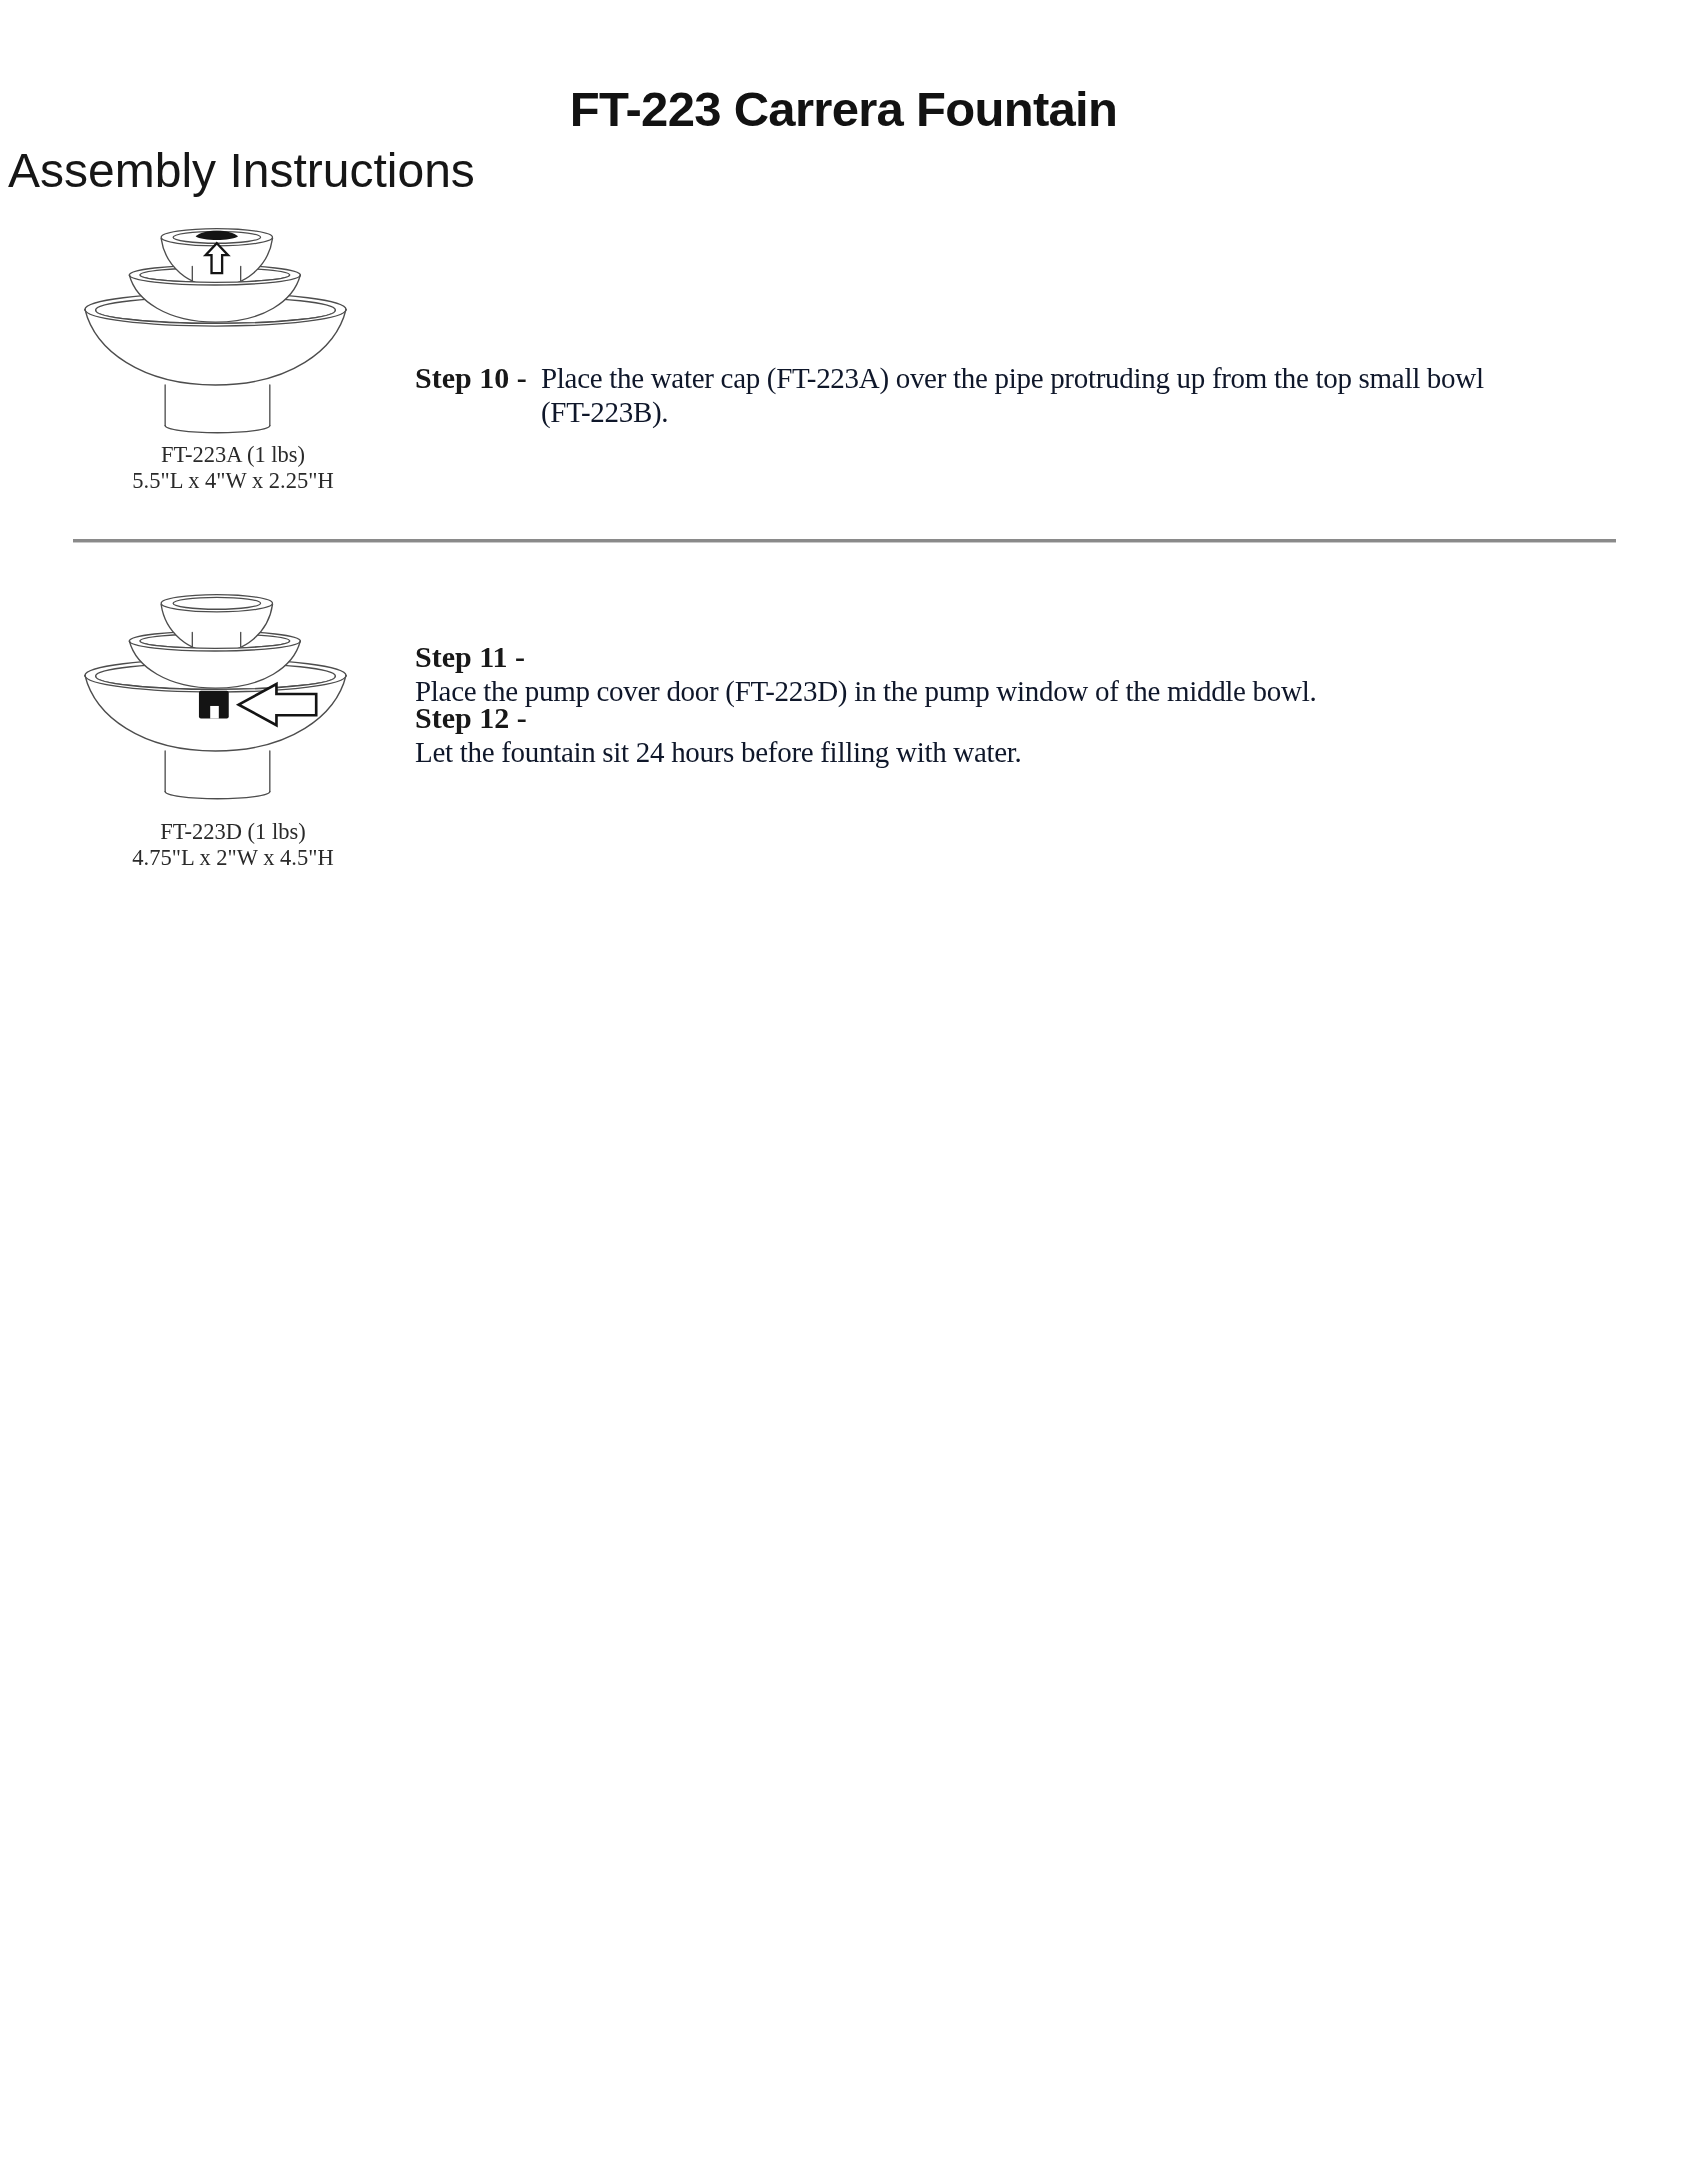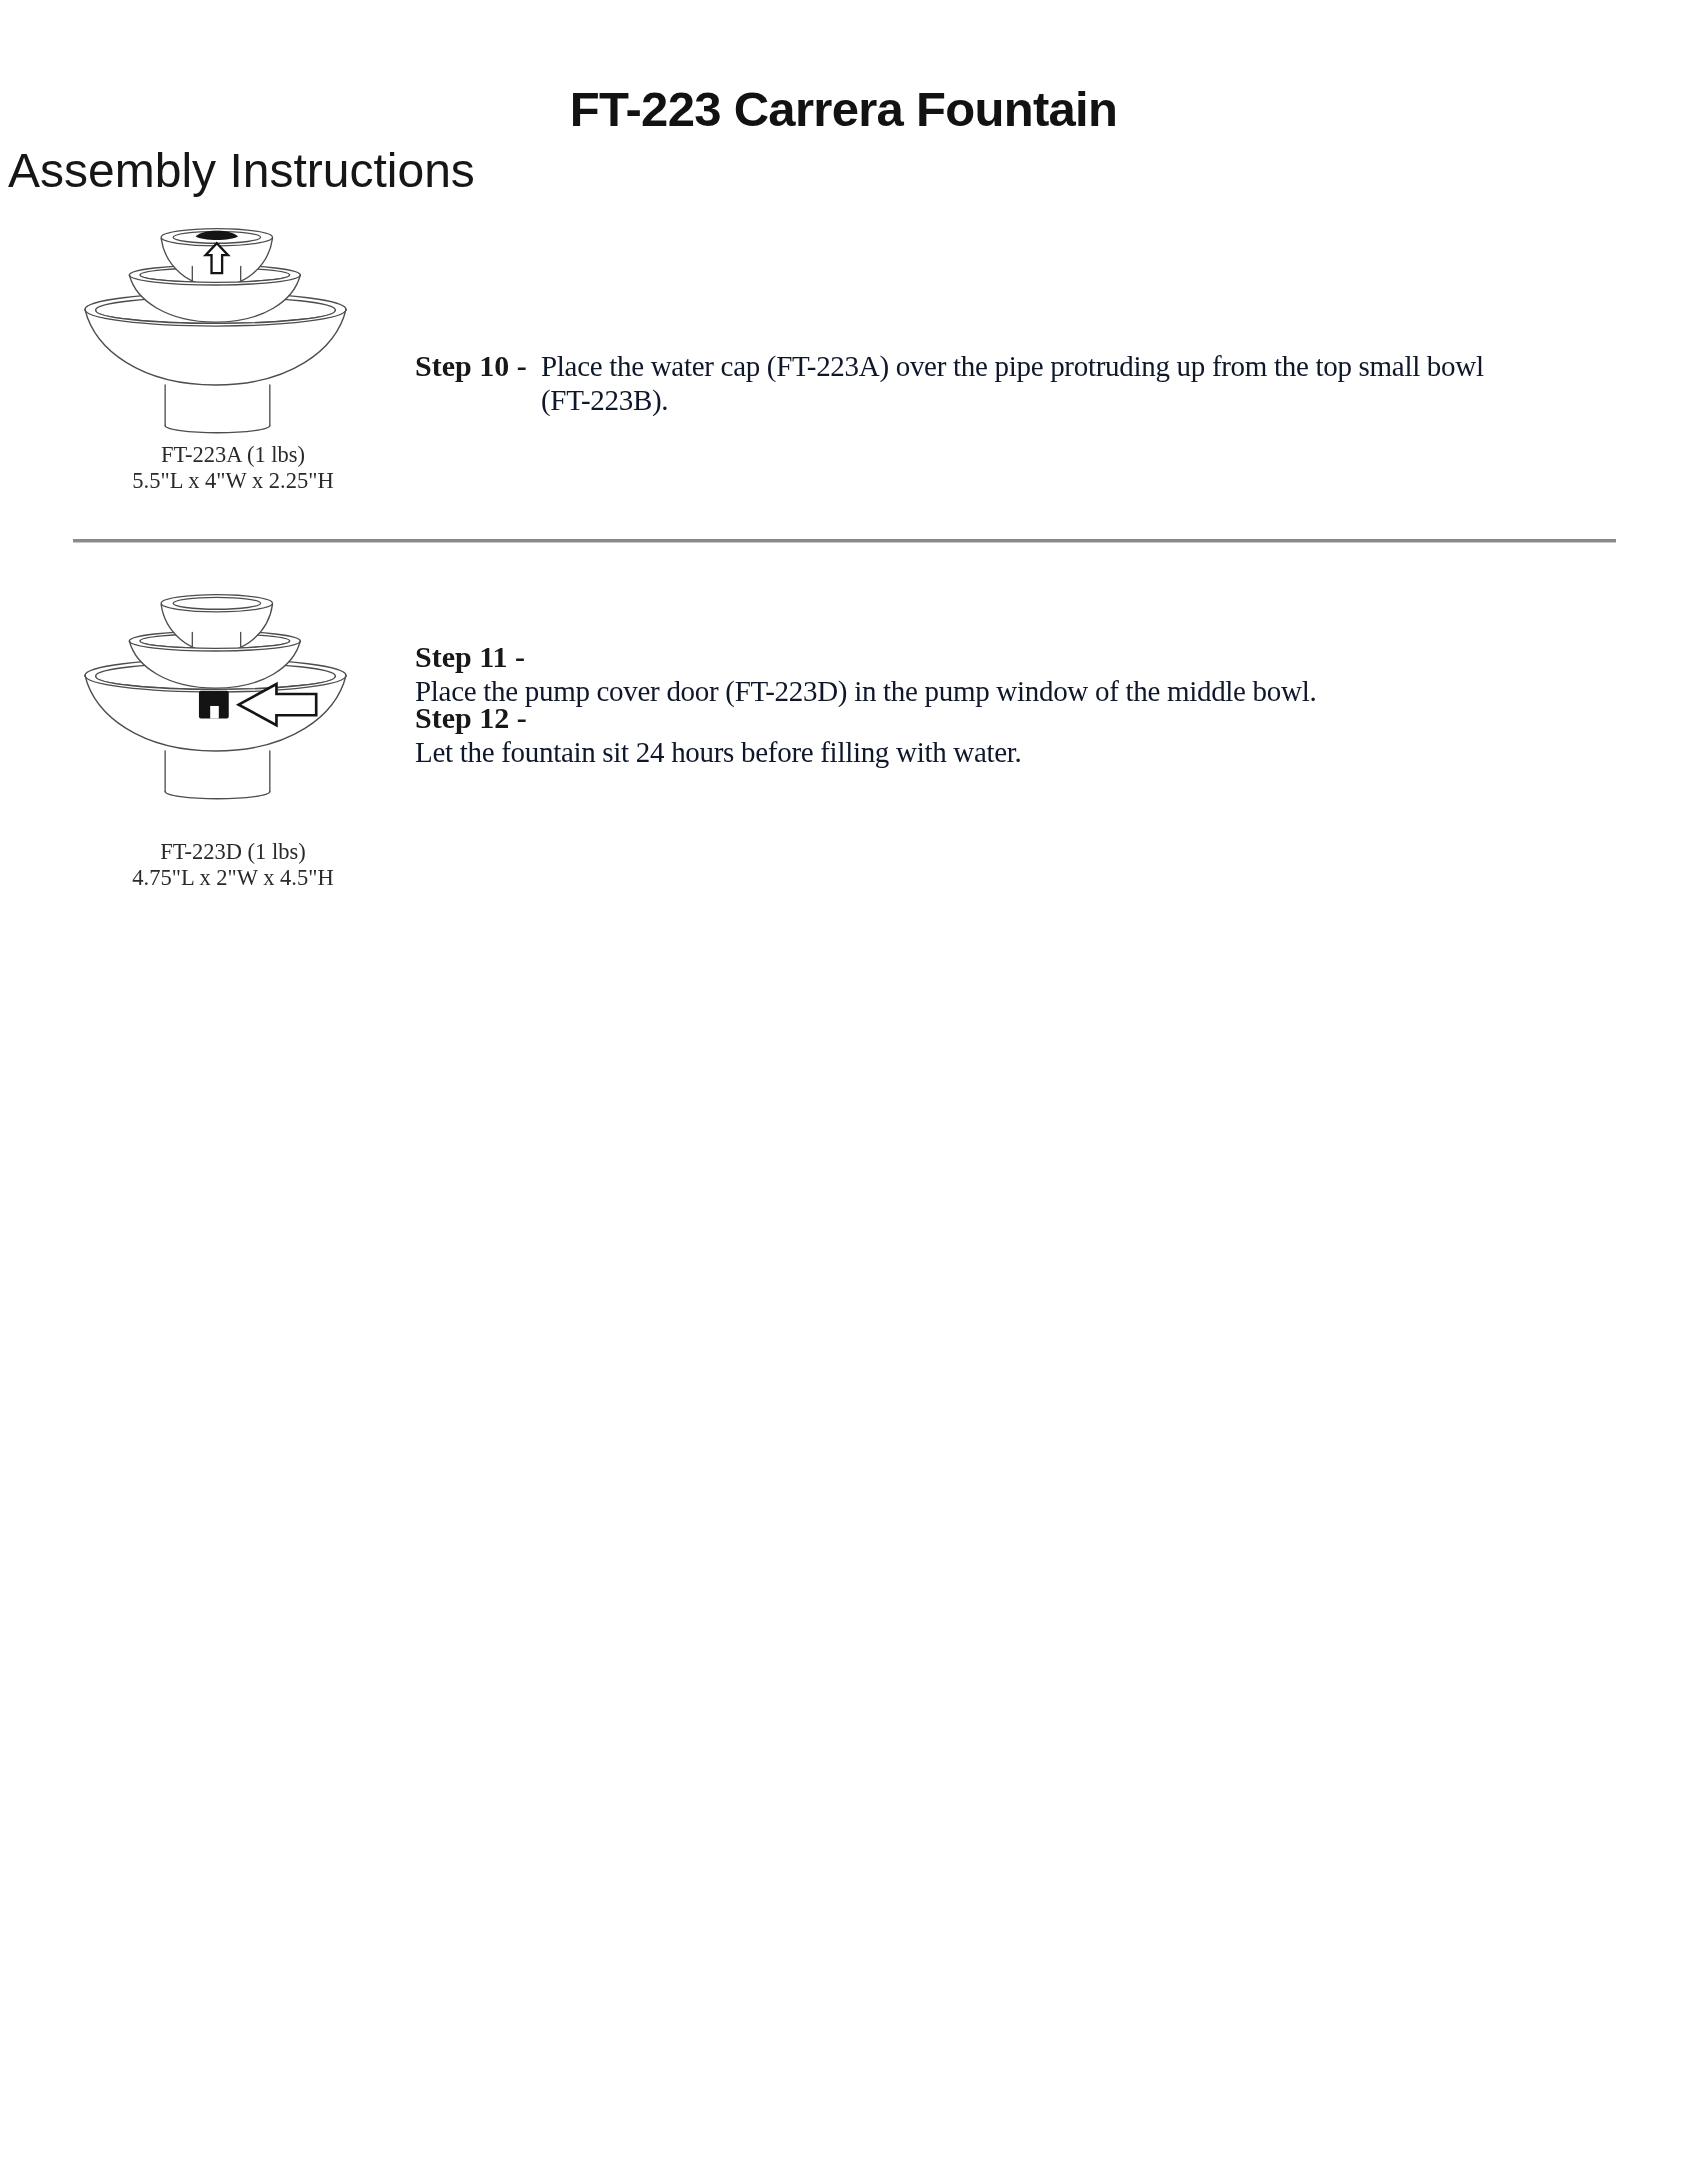--- a/index.html
+++ b/index.html
@@ -10,27 +10,27 @@
         color:#121212;letter-spacing:-0.7px;}
   .title-line2{position:absolute;top:143px;left:8px;width:1687px;text-align:left;
         font-family:"Liberation Sans", sans-serif;font-weight:normal;font-size:48px;
         color:#161616;letter-spacing:0px;}
   .fig-svg{position:absolute;left:83px;}
   .fig1{top:228px;}
   .fig2{top:594px;}
   .caption{position:absolute;left:84px;width:298px;text-align:center;
         font-size:22.5px;line-height:26px;color:#2a2a2a;}
   .cap1{top:442px;}
-  .cap2{top:839px;}
+  .cap2{top:819px;}
   .step{position:absolute;left:415px;display:flex;align-items:flex-start;}
   .step-label{flex:none;width:126px;font-weight:bold;font-size:30px;line-height:34px;
         white-space:nowrap;color:#181818;}
   .step-text{font-size:29px;line-height:34px;letter-spacing:-0.3px;color:#0f172a;font-family:Liberation Serif, serif;}
   .step-text .line{white-space:nowrap;}
-  .s10{top:349px;}
+  .s10{top:361px;}
   .s11{top:640px;flex-direction:column;}
   .s12{top:701px;flex-direction:column;}
   .divider{position:absolute;left:73px;top:539px;width:1543px;height:2.6px;
         background:#8a8a8a;border-bottom:0.7px solid #c9c9c9;}
 </style>
 </head>
 <body>
 
 <div class="page">
 

